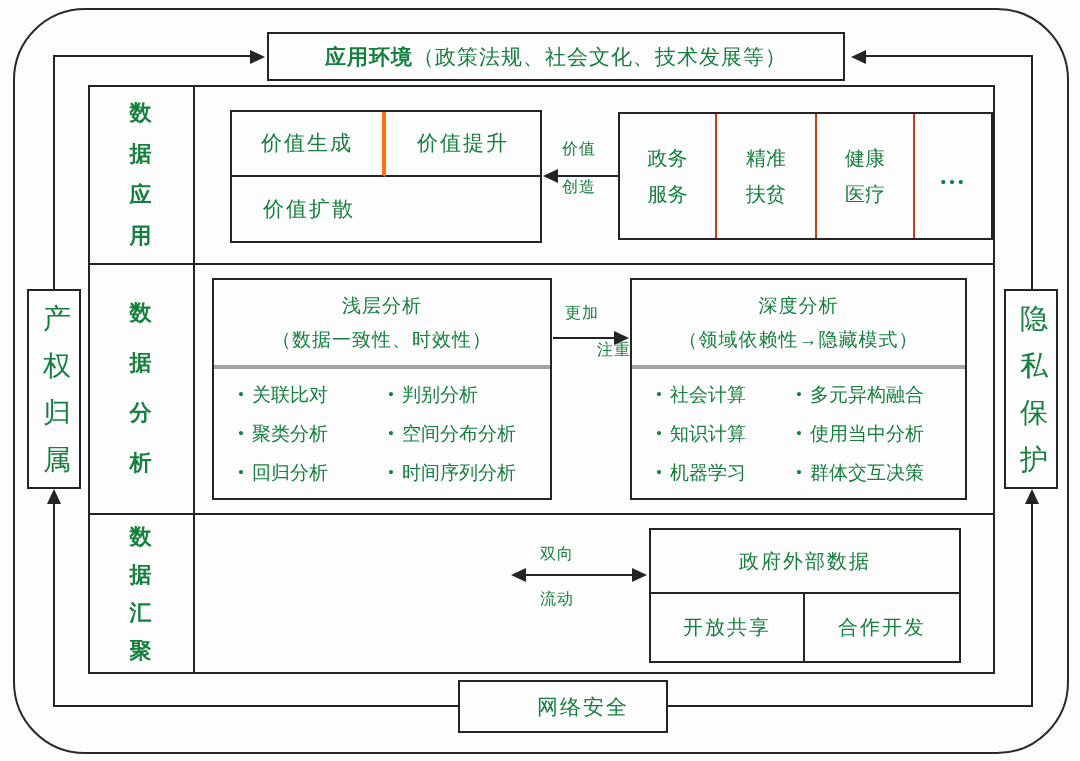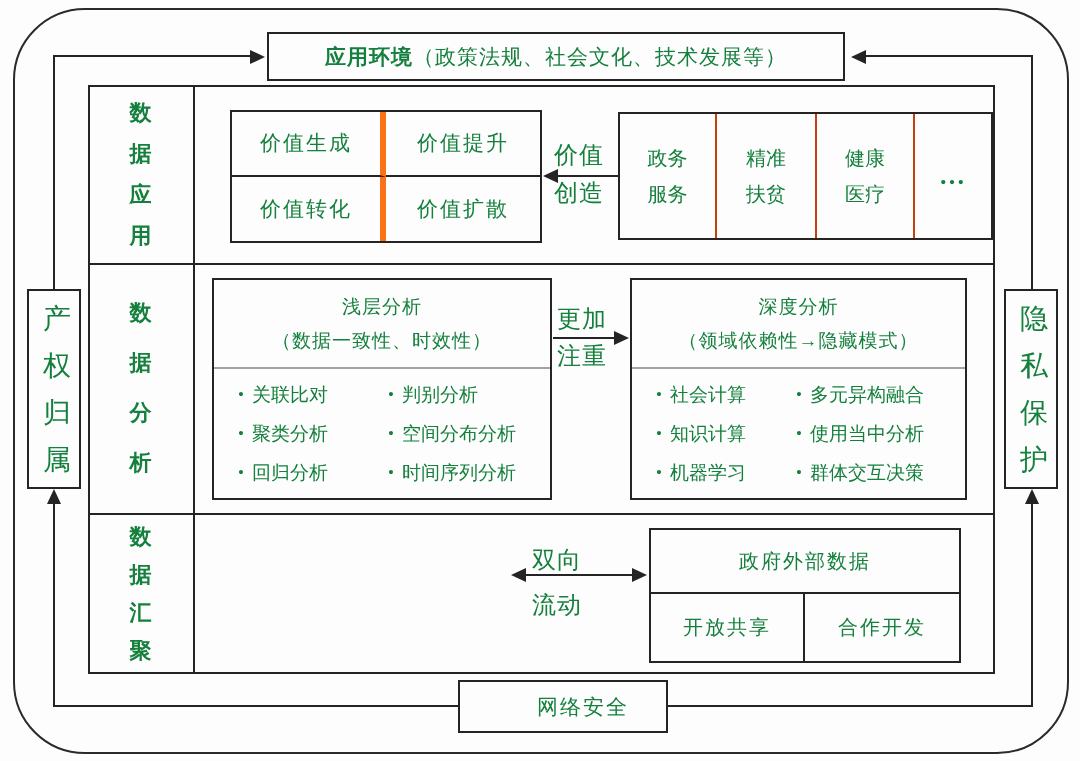--- a/index.html
+++ b/index.html
@@ -20,36 +20,36 @@
     position:absolute;left:13px;top:8px;width:1052px;height:742px;
     border:2px solid #2a2a2a;border-radius:72px;background:transparent;
   }
   .env-box{left:267px;top:32px;width:578px;height:49px;font-size:21px;letter-spacing:1px;}
   .env-bold{font-weight:bold;}
   .side-box{width:54px;font-size:28px;}
   .vtext{width:22px;word-break:break-all;text-align:center;}
   .main-rect{left:88px;top:85px;width:907px;height:589px;}
   .row-label{font-weight:bold;font-size:22px;}
   .cell-grid{display:grid;box-sizing:border-box;}
-  .vm-cell{border-right:6px solid #f97316;border-bottom:2px solid #242424;
+  .vm-cell{border-right:4px solid #f97316;border-bottom:2px solid #242424;
     display:flex;align-items:center;justify-content:center;font-size:21px;letter-spacing:2px;}
   .vm-cell.last-col{border-right:none;}
   .vm-cell.last-row{border-bottom:none;}
   .svc-cell{border-right:2px solid #c2410c;display:flex;align-items:center;justify-content:center;font-size:20px;}
   .svc-cell.last{border-right:none;}
   .svc-wrap{width:44px;word-break:break-all;text-align:center;line-height:36px;}
   .ellipsis{font-size:26px;font-weight:bold;letter-spacing:2px;}
   .an-title{font-size:19px;letter-spacing:1px;}
   .an-head{display:flex;flex-direction:column;align-items:center;justify-content:center;gap:8px;
-    border-bottom:2px solid #a3a3a3;box-sizing:border-box;}
+    border-bottom:4px solid #a3a3a3;box-sizing:border-box;}
   .an-body{display:grid;grid-template-columns:150px auto;align-content:center;row-gap:13px;
     padding-left:24px;font-size:19px;box-sizing:border-box;}
   .b-item{display:flex;align-items:center;gap:8px;white-space:nowrap;}
   .bullet{font-size:17px;}
-  .conn-label{position:absolute;font-size:24px;text-align:center;width:60px;letter-spacing:1px;}
+  .conn-label{position:absolute;font-size:16px;text-align:center;width:60px;letter-spacing:1px;}
   .agg-head{border-bottom:2px solid #242424;display:flex;align-items:center;justify-content:center;
     font-size:20px;letter-spacing:2px;box-sizing:border-box;}
   .agg-cells{display:grid;grid-template-columns:50% 50%;box-sizing:border-box;}
   .agg-cell{display:flex;align-items:center;justify-content:center;font-size:20px;letter-spacing:2px;
     border-right:2px solid #242424;box-sizing:border-box;}
   .agg-cell.last{border-right:none;}
   .security-box{left:458px;top:680px;width:210px;height:53px;font-size:21px;letter-spacing:2px;padding-left:40px;box-sizing:border-box;}
 </style>
 </head>
 <body>
@@ -103,21 +103,20 @@
   <div class="abs center row-label" style="left:90px;top:265px;width:101px;height:246px;">
     <div class="vtext" style="line-height:50px;">数据分析</div>
   </div>
   <div class="abs center row-label" style="left:90px;top:515px;width:101px;height:157px;">
     <div class="vtext" style="line-height:38px;">数据汇聚</div>
   </div>
 
   <div class="box cell-grid" style="left:230px;top:110px;width:312px;height:133px;grid-template-columns:50% 50%;grid-template-rows:50% 50%;">
     <div class="vm-cell">价值生成</div>
     <div class="vm-cell last-col">价值提升</div>
-    <div class="vm-cell last-row">价值转化</div>
     <div class="vm-cell last-col last-row">价值扩散</div>
   </div>
 
   <div class="conn-label" style="left:549px;top:139px;">价值</div>
   <div class="conn-label" style="left:549px;top:177px;">创造</div>
   <div class="hline" style="left:557px;top:175px;width:61px;"></div>
   <div class="ah ah-left" style="left:543px;top:169px;"></div>
 
   <div class="box cell-grid" style="left:618px;top:112px;width:375px;height:128px;grid-template-columns:97px 100px 98px auto;">
     <div class="svc-cell">
@@ -161,21 +160,21 @@
           <span>回归分析</span>
         </div>
       <div class="b-item">
           <span class="bullet">•</span>
           <span>时间序列分析</span>
         </div>
     </div>
   </div>
 
   <div class="conn-label" style="left:552px;top:303px;">更加</div>
-  <div class="conn-label" style="left:552px;top:340px;">注重</div>
+  <div class="conn-label" style="left:552px;top:340px;padding-left:32px;">注重</div>
   <div class="hline" style="left:553px;top:337px;width:62px;"></div>
   <div class="ah ah-right" style="left:614px;top:331px;"></div>
 
   <div class="box" style="left:630px;top:278px;width:337px;height:222px;">
     <div class="an-head" style="width:100%;height:89px;">
       <div class="an-title">深度分析</div>
       <div class="an-title">（领域依赖性→隐藏模式）</div>
     </div>
     <div class="an-body" style="width:100%;height:129px;grid-template-columns:140px auto;">
       <div class="b-item">

